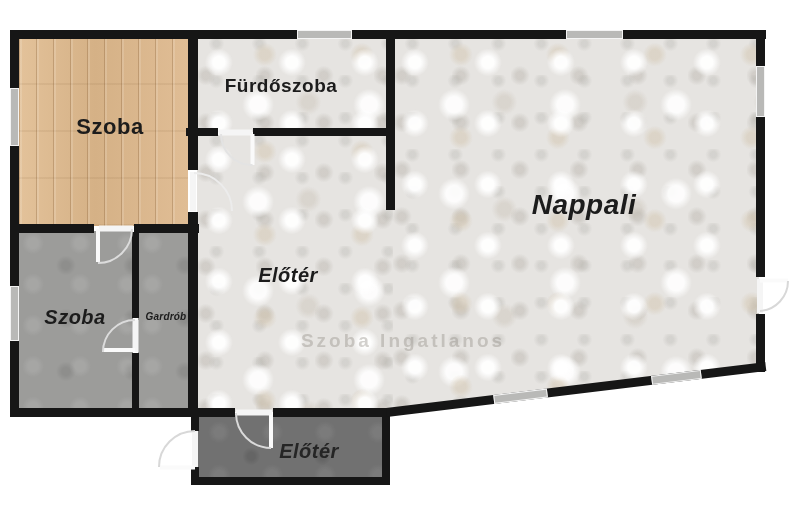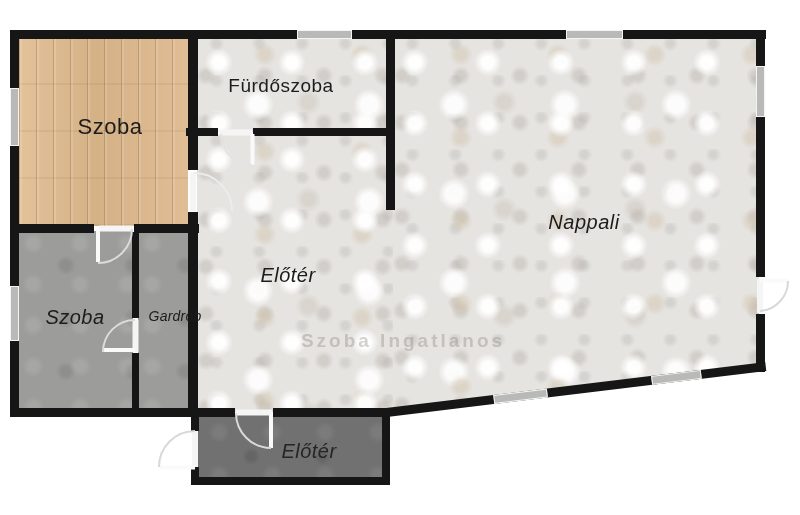--- a/index.html
+++ b/index.html
@@ -34,29 +34,29 @@
   .darkfloor{
     background-color:#717171;
     background-image:
       radial-gradient(circle at 40% 40%, rgba(255,255,255,0.07) 0 5px, rgba(255,255,255,0) 11px),
       radial-gradient(circle at 75% 70%, rgba(0,0,0,0.10) 0 4px, rgba(0,0,0,0) 9px);
     background-size:53px 43px, 71px 59px;
   }
   .wall{position:absolute;background:#161616;}
   .window{position:absolute;background:#b9b9b7;border:1px solid #f4f4f4;box-sizing:border-box;}
   #doors-svg{position:absolute;left:0;top:0;pointer-events:none;}
-  .lbl{position:absolute;transform:translate(-50%,-50%);font-weight:normal;color:#1c1c1c;
+  .lbl{position:absolute;transform:translate(-50%,-50%);font-weight:bold;color:#1c1c1c;
        white-space:nowrap;letter-spacing:0.5px;}
   .it{font-style:italic;}
   .lbl-szoba1{left:110px;top:127px;font-size:22px;}
   .lbl-furdoszoba{left:281px;top:86px;font-size:19px;}
-  .lbl-nappali{left:584px;top:222px;font-size:20px;}
+  .lbl-nappali{left:584px;top:205px;font-size:28px;}
   .lbl-eloter1{left:288px;top:275px;font-size:20px;}
   .lbl-szoba2{left:75px;top:317px;font-size:20px;}
-  .lbl-gardrob{left:175px;top:316px;font-size:14px;letter-spacing:0.2px;}
+  .lbl-gardrob{left:166px;top:316px;font-size:10px;letter-spacing:0.2px;}
   .lbl-eloter2{left:309px;top:451px;font-size:20px;color:#252525;}
   .watermark{position:absolute;left:403px;top:341px;transform:translate(-50%,-50%);
        font-size:19px;font-weight:bold;letter-spacing:3px;color:rgba(145,140,132,0.40);
        white-space:nowrap;filter:blur(0.6px);}
 </style>
 </head>
 <body>
 
 <div id="stage">
   <div id="floors-layer">

